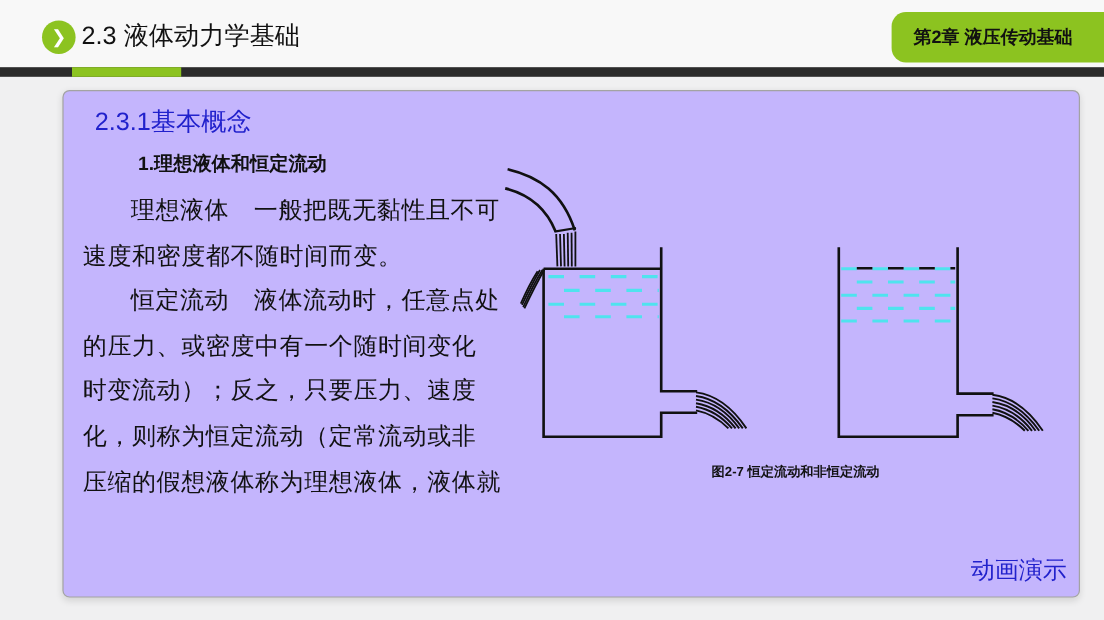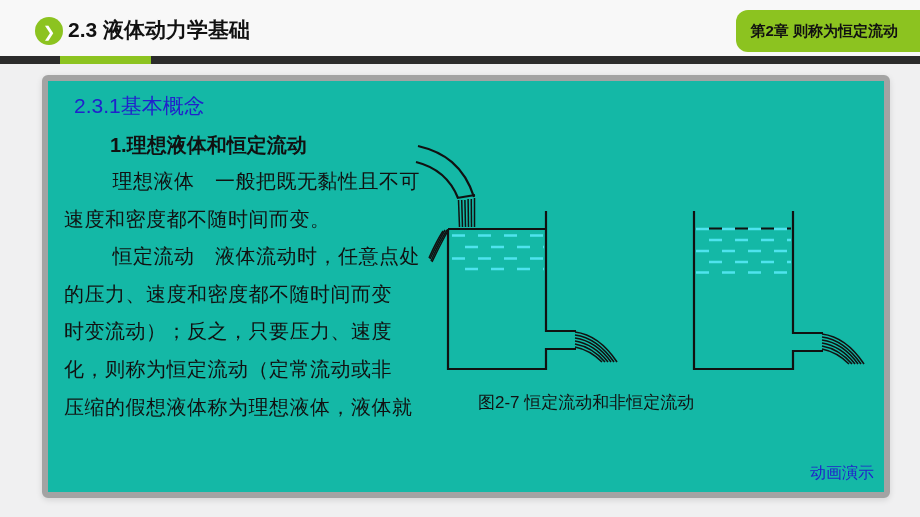--- a/index.html
+++ b/index.html
@@ -9,83 +9,83 @@
     font-family:"Liberation Sans","DejaVu Sans",sans-serif;
     color:#1a1a1a;
   }
   
   .header{position:absolute;left:0;top:0;width:920px;height:56px;background:#F8F8F8;}
   .bullet{
     position:absolute;left:35px;top:17px;width:28px;height:28px;border-radius:50%;
     background:#8CC320;display:flex;align-items:center;justify-content:center;
     color:#fff;font-size:15px;font-weight:bold;line-height:1;
   }
-  .page-title{position:absolute;left:68px;top:16px;font-size:21px;font-weight:700;color:#111;white-space:nowrap;}
+  .page-title{position:absolute;left:68px;top:16px;font-size:21px;font-weight:400;color:#111;white-space:nowrap;}
   .badge{
     position:absolute;right:0;top:10px;height:42px;min-width:177px;
     background:#8CC320;border-radius:12px 0 0 12px;
     display:flex;align-items:center;justify-content:center;
     padding:0 22px 0 14px;box-sizing:border-box;
     font-size:15px;font-weight:600;color:#111;white-space:nowrap;
   }
   
   .bar{position:absolute;left:0;top:56px;width:920px;height:8px;background:#2B2B2B;}
   .bar-seg{position:absolute;left:60px;top:0;width:91px;height:8px;background:#8CC320;}
   
   .card{
-    position:absolute;left:42px;top:75px;width:848px;height:423px;
-    background:#14b8a6;border:6px solid #a3a3a3;border-radius:6px;
+    position:absolute;left:52px;top:75px;width:848px;height:423px;
+    background:#c4b5fd;border:1px solid #a3a3a3;border-radius:6px;
     box-shadow:0 2px 6px rgba(0,0,0,0.12);box-sizing:border-box;
   }
   .section-heading{position:absolute;left:26px;top:11px;font-size:21px;color:#2121CC;font-weight:500;white-space:nowrap;}
-  .sub-heading{position:absolute;left:62px;top:51px;font-size:20px;font-weight:700;color:#111;white-space:nowrap;}
+  .sub-heading{position:absolute;left:62px;top:51px;font-size:16px;font-weight:700;color:#111;white-space:nowrap;}
   .body-text{
     position:absolute;left:16px;top:82px;width:356px;
     font-size:20px;line-height:37.6px;letter-spacing:0.5px;color:#111;
   }
   .body-text .line{white-space:nowrap;}
-  .body-text .indent{padding-left:40px;text-align:right;}
+  .body-text .indent{padding-left:40px;}
   
   .figure{position:absolute;left:348px;top:55px;width:500px;height:240px;}
   .figure-caption{
-    position:absolute;left:430px;top:310px;width:360px;text-align:left;
-    font-size:17px;font-weight:400;color:#111;white-space:nowrap;
+    position:absolute;left:430px;top:310px;width:360px;text-align:center;
+    font-size:11px;font-weight:700;color:#111;white-space:nowrap;
   }
   .anim-link{
     position:absolute;right:10px;bottom:8px;
-    font-size:16px;color:#2121CC;cursor:pointer;white-space:nowrap;margin-top:46px;
+    font-size:20px;color:#2121CC;cursor:pointer;white-space:nowrap;margin-top:46px;
   }
 </style>
 </head>
 <body>
 
 <div>
 
   <div class="header">
     <div class="bullet">
       <span>❯</span>
     </div>
     <div class="page-title">2.3 液体动力学基础</div>
-    <div class="badge">第2章  则称为恒定流动</div>
+    <div class="badge">第2章  液压传动基础</div>
   </div>
 
   <div class="bar">
     <div class="bar-seg"></div>
   </div>
 
   <div class="card">
 
     <div class="section-heading">2.3.1基本概念</div>
     <div class="sub-heading">1.理想液体和恒定流动</div>
 
     <div class="body-text">
       <div class="line indent">理想液体　一般把既无黏性且不可</div>
       <div class="line">速度和密度都不随时间而变。</div>
       <div class="line indent">恒定流动　液体流动时，任意点处</div>
-      <div class="line">的压力、速度和密度都不随时间而变</div>
+      <div class="line">的压力、或密度中有一个随时间变化</div>
       <div class="line">时变流动）；反之，只要压力、速度</div>
       <div class="line">化，则称为恒定流动（定常流动或非</div>
       <div class="line">压缩的假想液体称为理想液体，液体就</div>
     </div>
 
     <svg class="figure" viewBox="390 130 500 240" width="500" height="240">
 
       <g>
 
         <g stroke="#111" fill="none" stroke-width="2.2">

